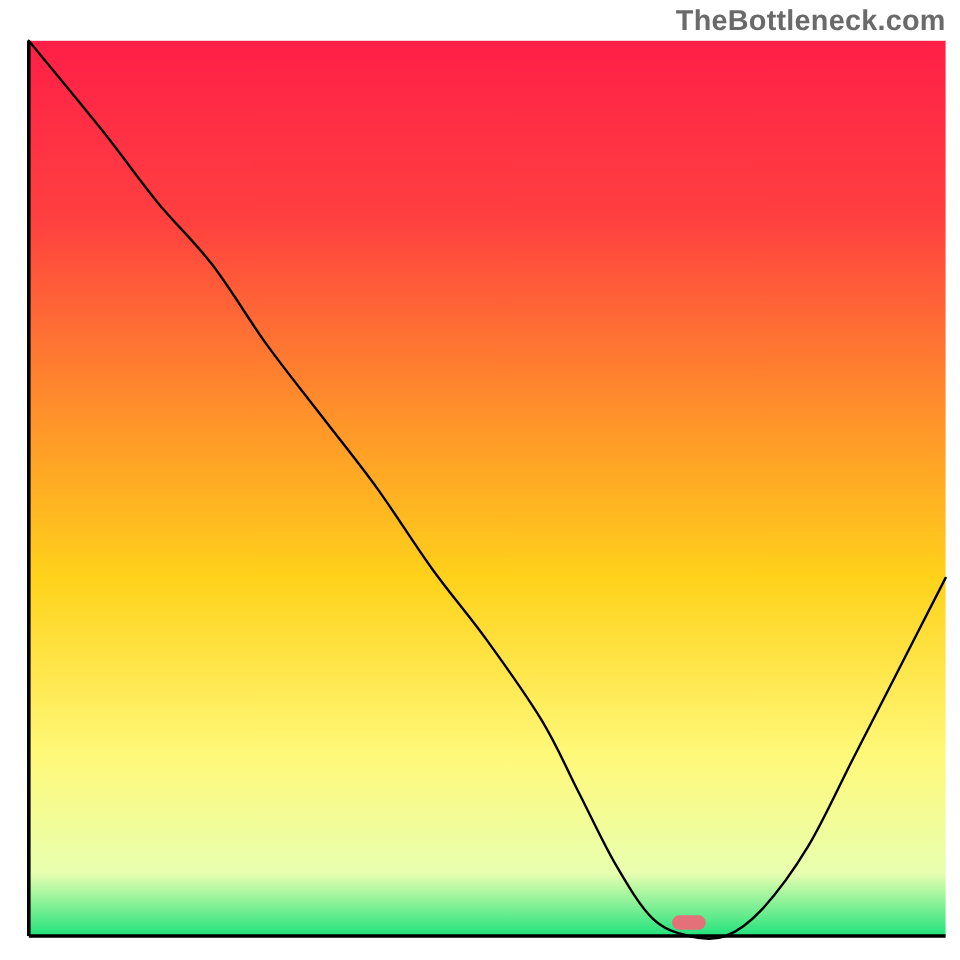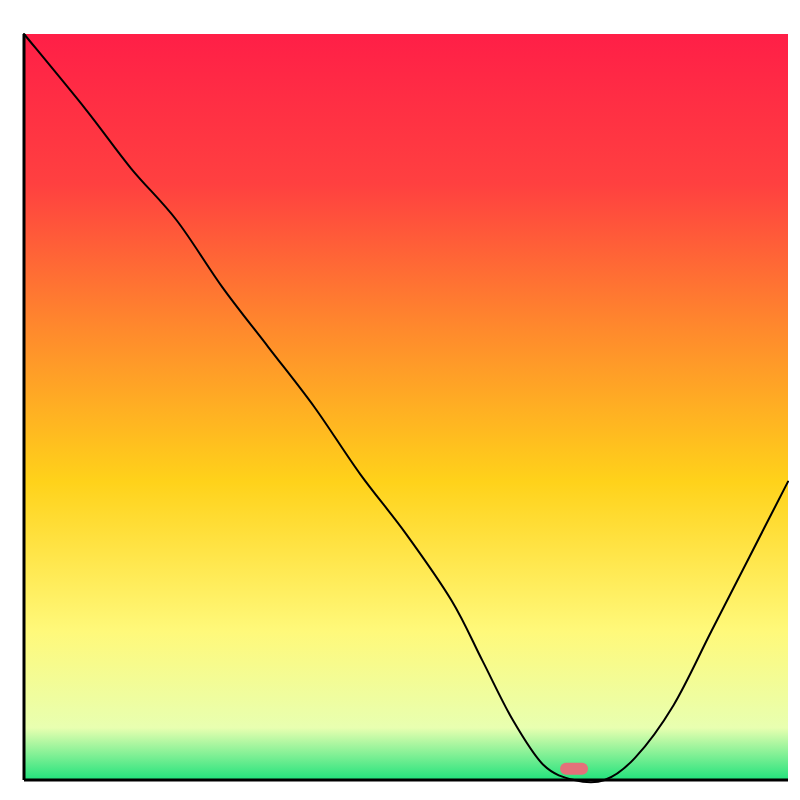--- a/index.html
+++ b/index.html
@@ -28,20 +28,21 @@
   svg.plot {
     position: absolute;
     left: 0;
     top: 0;
   }
 </style>
 </head>
 <body>
 
 <div class="chart-wrap">
+  <div class="watermark">TheBottleneck.com</div>
 
   <svg class="plot" width="800" height="800" viewBox="0 0 800 800">
     <defs>
       <linearGradient id="bgGrad" x1="0" y1="0" x2="0" y2="1">
           <stop offset="0%" stop-color="#ff1f47"></stop>
           <stop offset="20%" stop-color="#ff4040"></stop>
           <stop offset="40%" stop-color="#ff8b2c"></stop>
           <stop offset="60%" stop-color="#ffd21a"></stop>
           <stop offset="80%" stop-color="#fff97a"></stop>
           <stop offset="93%" stop-color="#e8ffb0"></stop>

